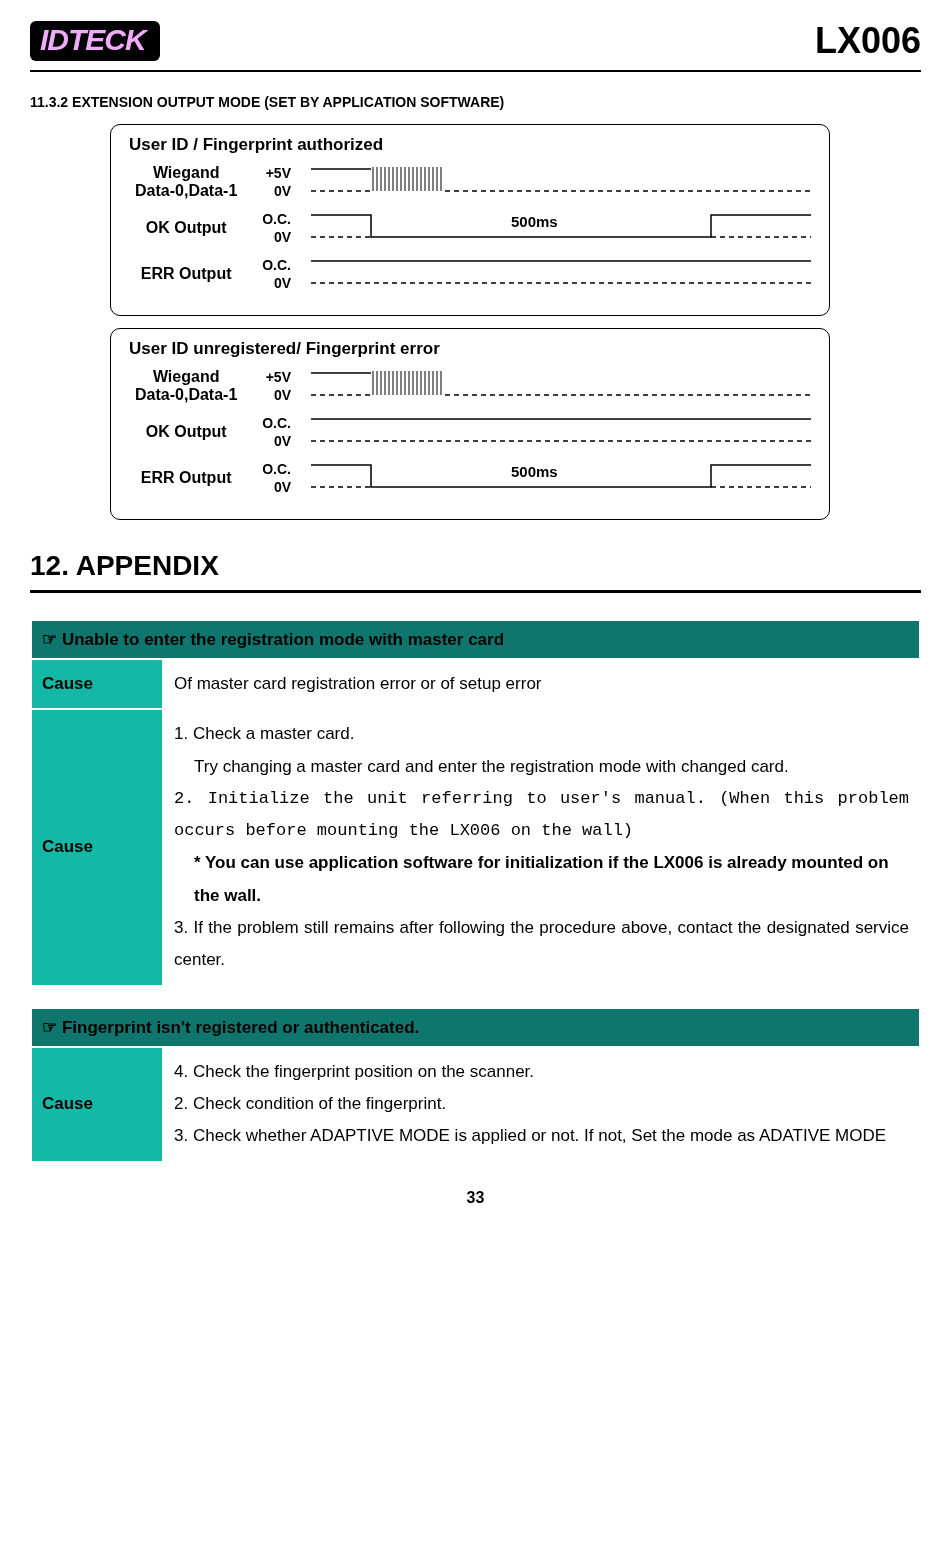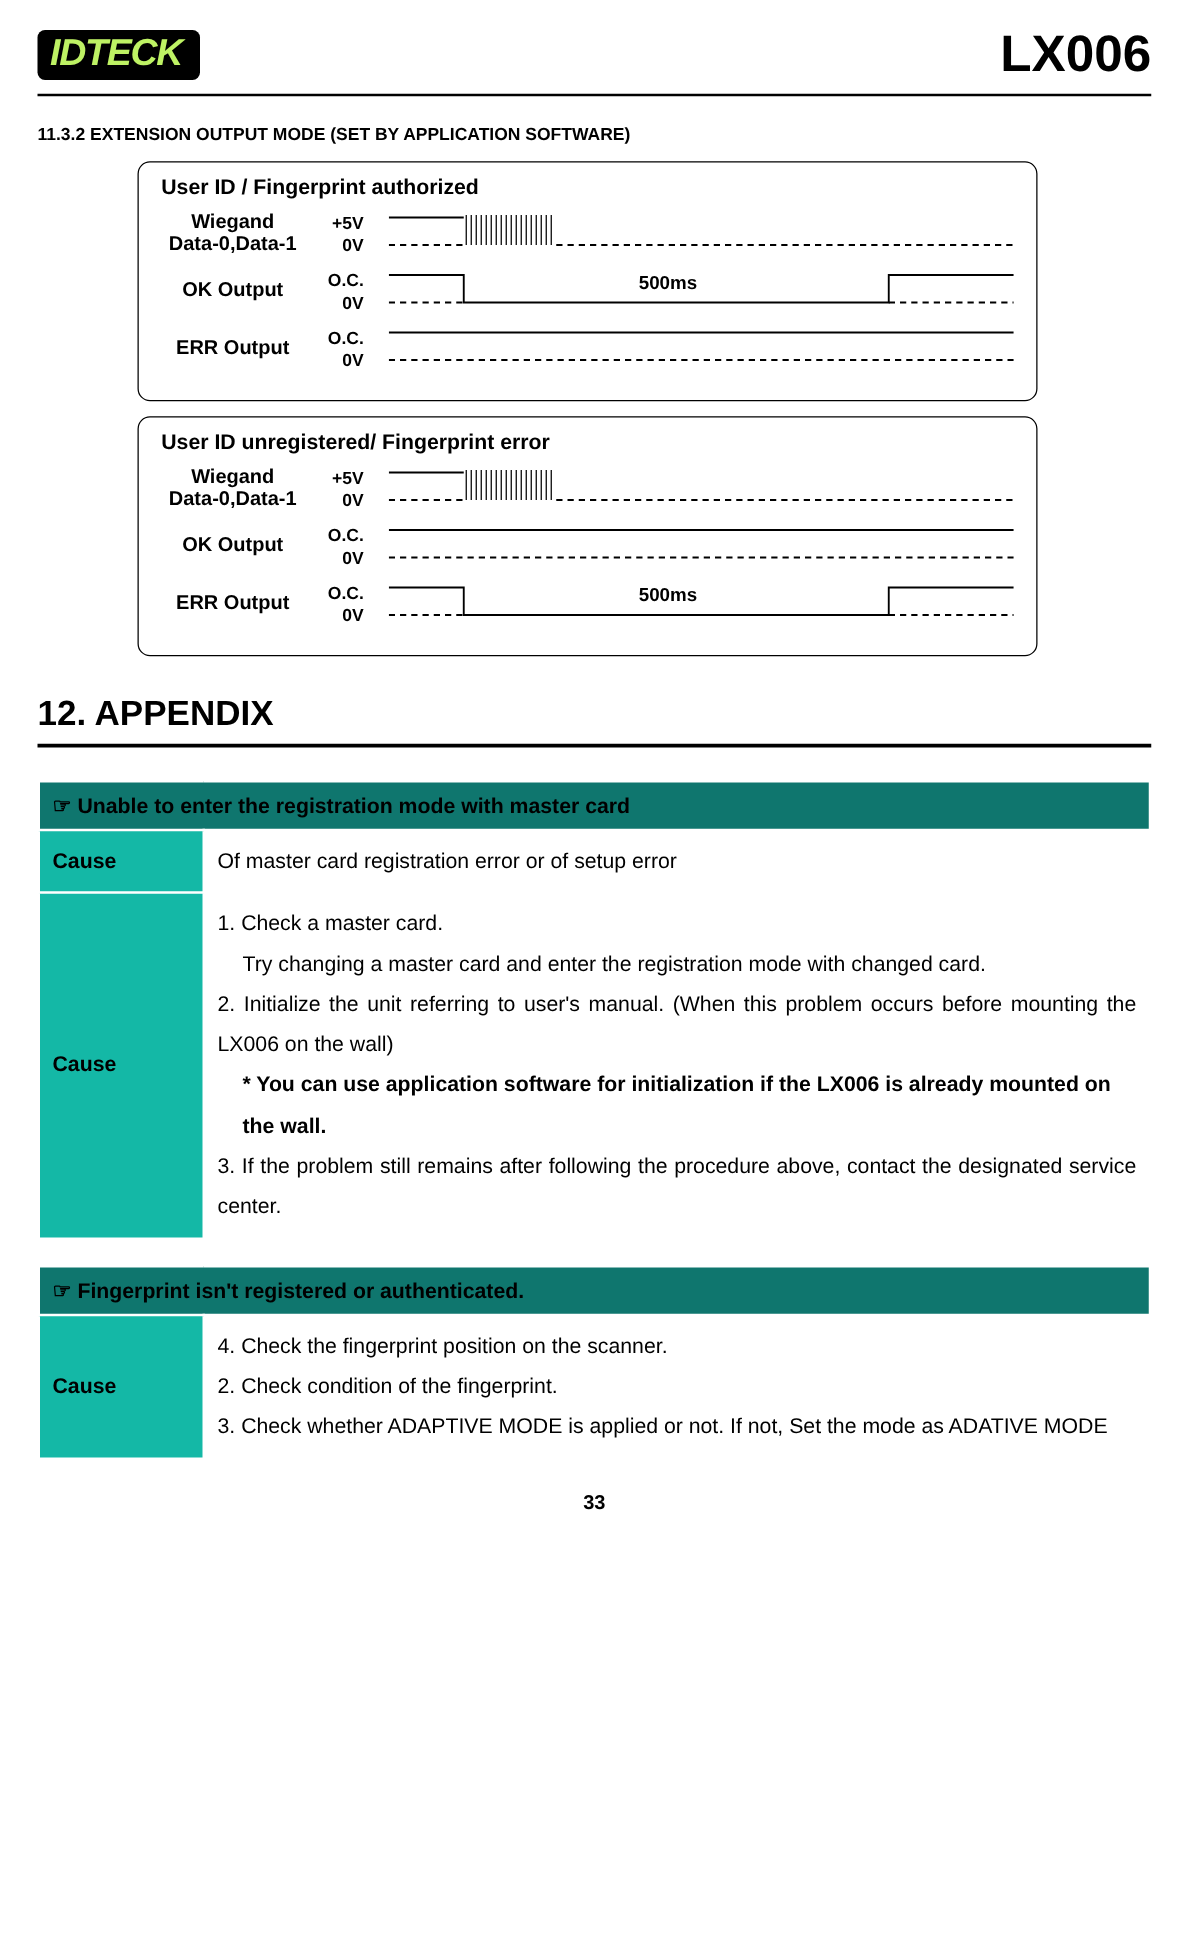--- a/index.html
+++ b/index.html
@@ -17,30 +17,30 @@
   }
   .header-row {
     display: flex;
     justify-content: space-between;
     align-items: center;
     padding: 20px 0 8px 0;
     border-bottom: 2px solid #000;
   }
   .logo-box {
     background: #000;
-    color: #bef264;
+    color: #f0abfc;
     font-size: 30px;
     font-weight: 900;
     font-style: italic;
     padding: 2px 14px 4px 10px;
     border-radius: 6px;
     letter-spacing: -1px;
   }
   .product-name {
-    font-size: 41px;
+    font-size: 36px;
     font-weight: 700;
   }
   .section-h {
     font-size: 14px;
     font-weight: 700;
     margin: 22px 0 14px 0;
   }
   .diagram-wrap {
     margin-left: 80px;
     width: 720px;
@@ -306,21 +306,21 @@
     </tr>
     <tr>
       <td class="lbl-cell">Cause</td>
       <td class="body-cell">Of master card registration error or of setup error</td>
     </tr>
     <tr>
       <td class="lbl-cell">Cause</td>
       <td class="body-cell">
             <div style="text-align:justify;">1. Check a master card.</div>
             <span class="indent">Try changing a master card and enter the registration mode with changed card.</span>
-            <div style="text-align:justify;">2. Initialize the unit referring to user's manual. (When this problem occurs before mounting the LX006 on the wall)</div>
+            <div style="text-align:justify;font-family:Liberation Mono, monospace;">2. Initialize the unit referring to user's manual. (When this problem occurs before mounting the LX006 on the wall)</div>
             <span class="note">* You can use application software for initialization if the LX006 is already mounted on the wall.</span>
             <div style="text-align:justify;">3. If the problem still remains after following the procedure above, contact the designated service center.</div>
           </td>
     </tr>
   </tbody>
     </table>
 
   <table class="trouble">
     <tbody>
         <tr class="hdr-row">

